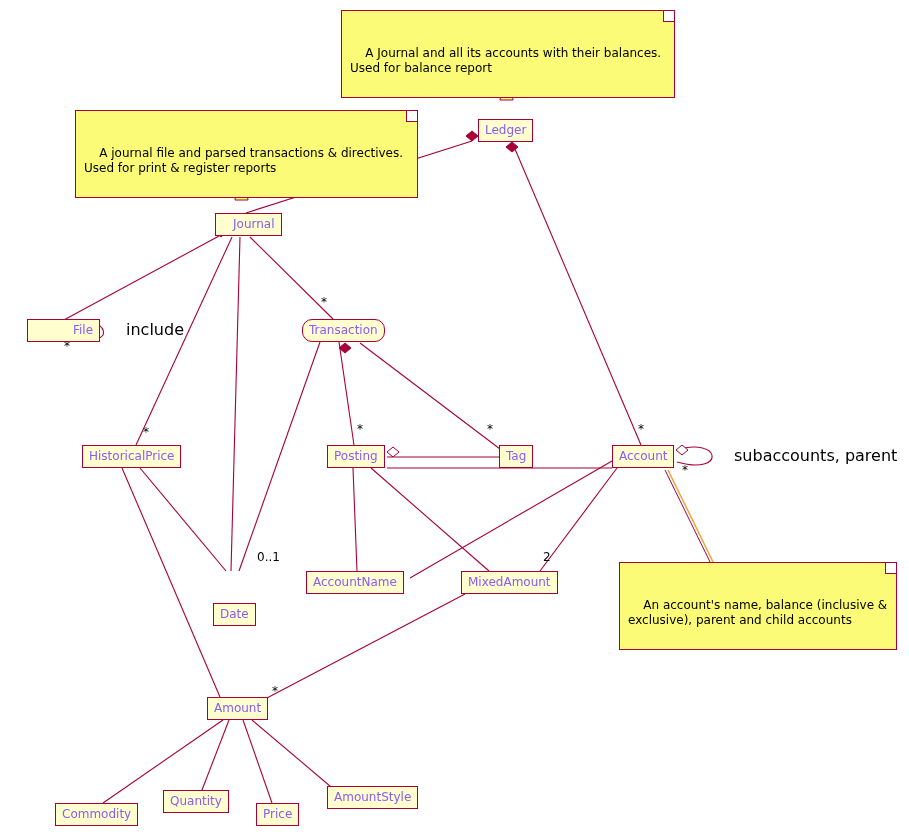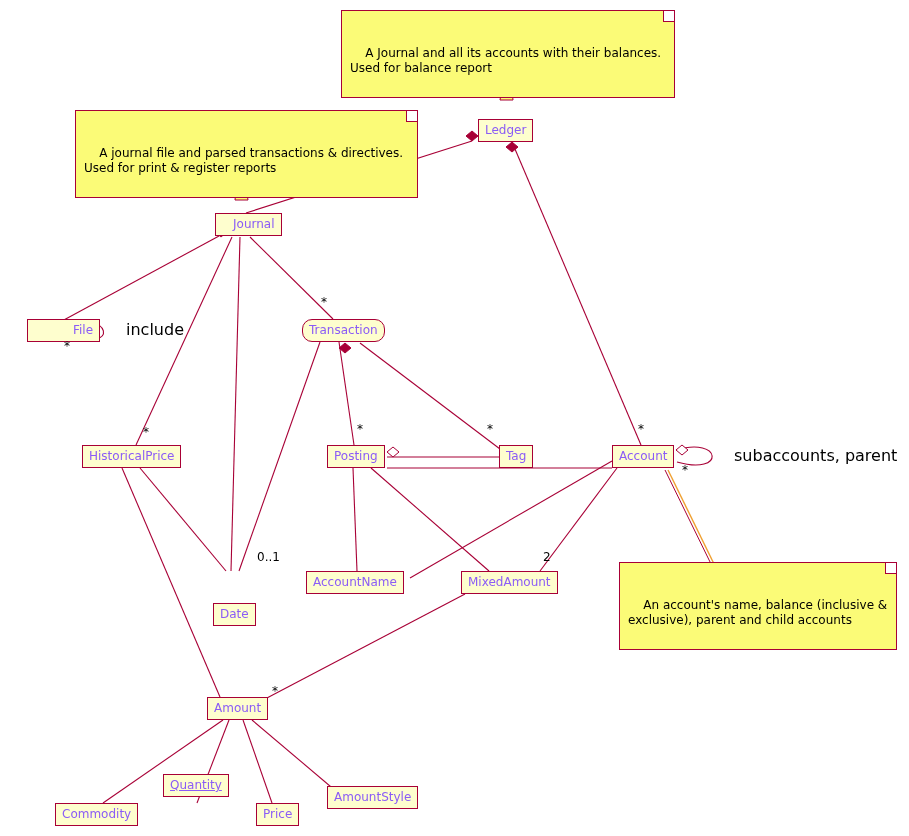--- a/index.html
+++ b/index.html
@@ -221,21 +221,21 @@
   </div>
 
   <div class="node" style="left:207px; top:697px;">
     <span>Amount</span>
   </div>
 
   <div class="node" style="left:55px; top:803px;">
     <span>Commodity</span>
   </div>
 
-  <div class="node" style="left:163px; top:774px;text-decoration:underline;">
+  <div class="node" style="left:163px; top:790px;">
     <span>Quantity</span>
   </div>
 
   <div class="node" style="left:256px; top:803px;">
     <span>Price</span>
   </div>
 
   <div class="node" style="left:327px; top:786px;text-align:right;">
     <span>AmountStyle</span>
   </div>

